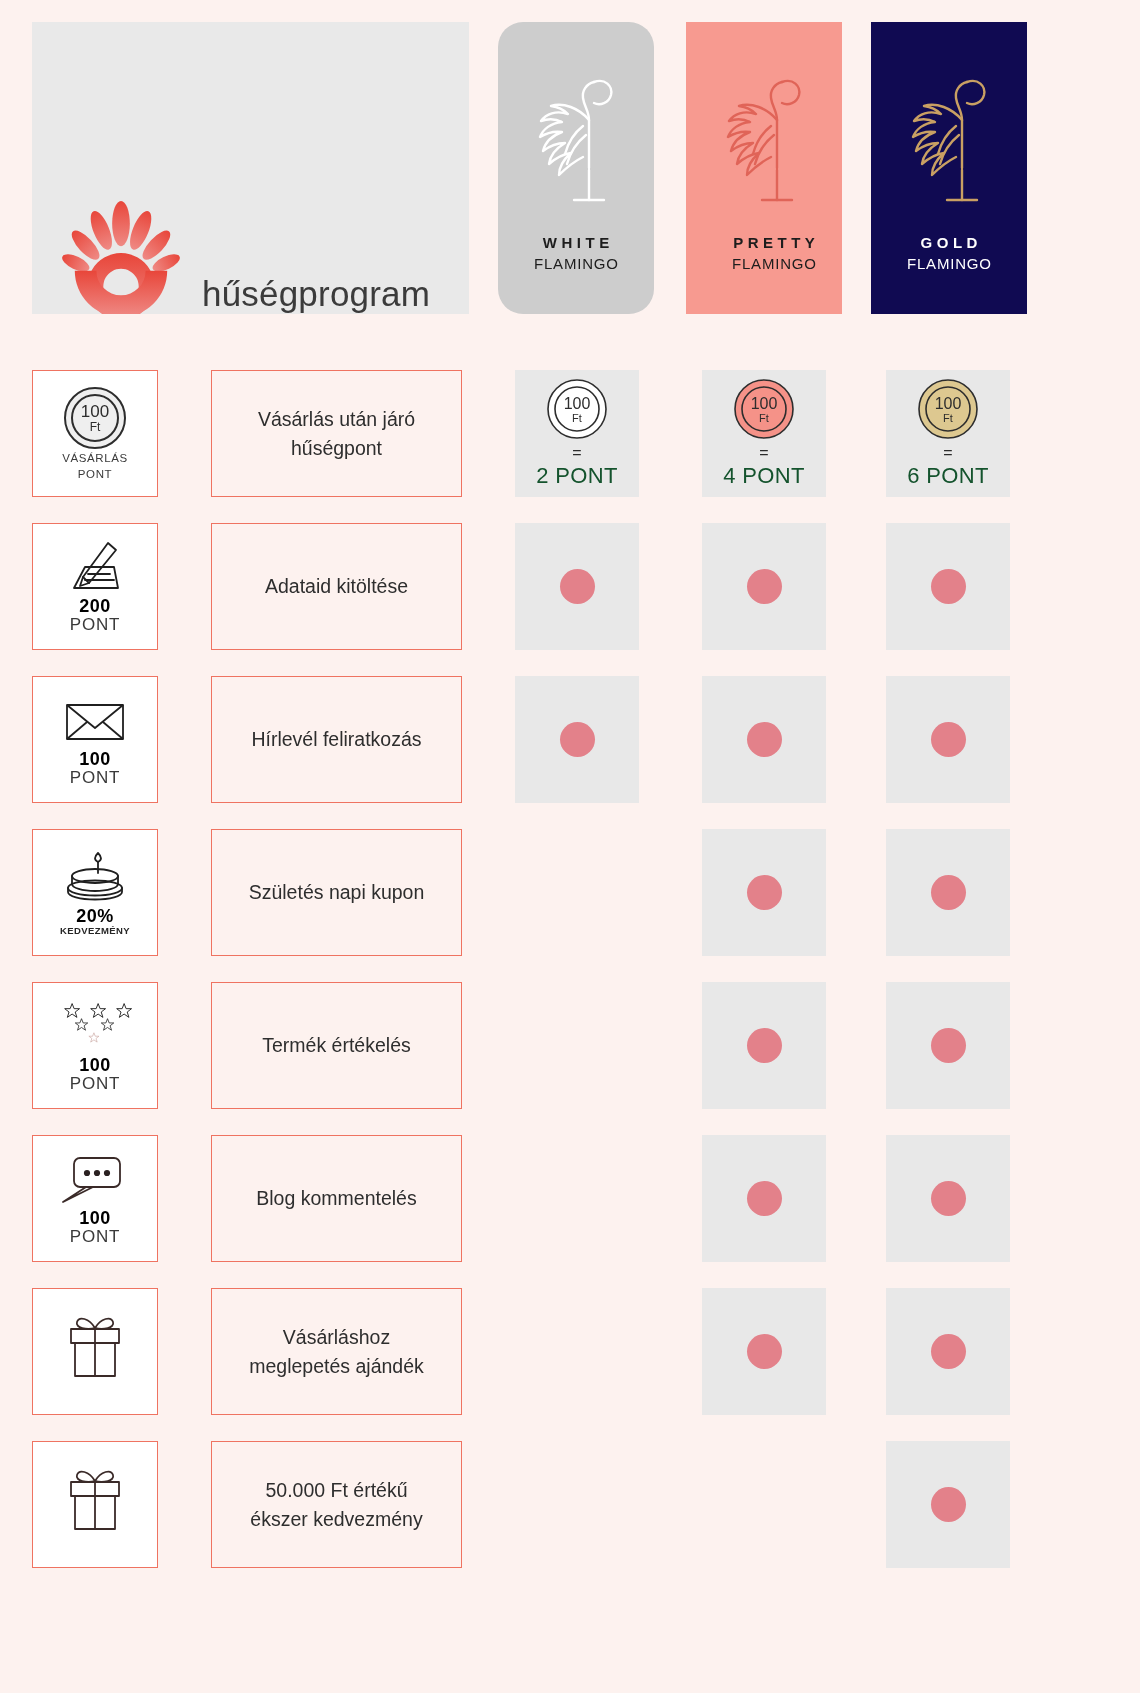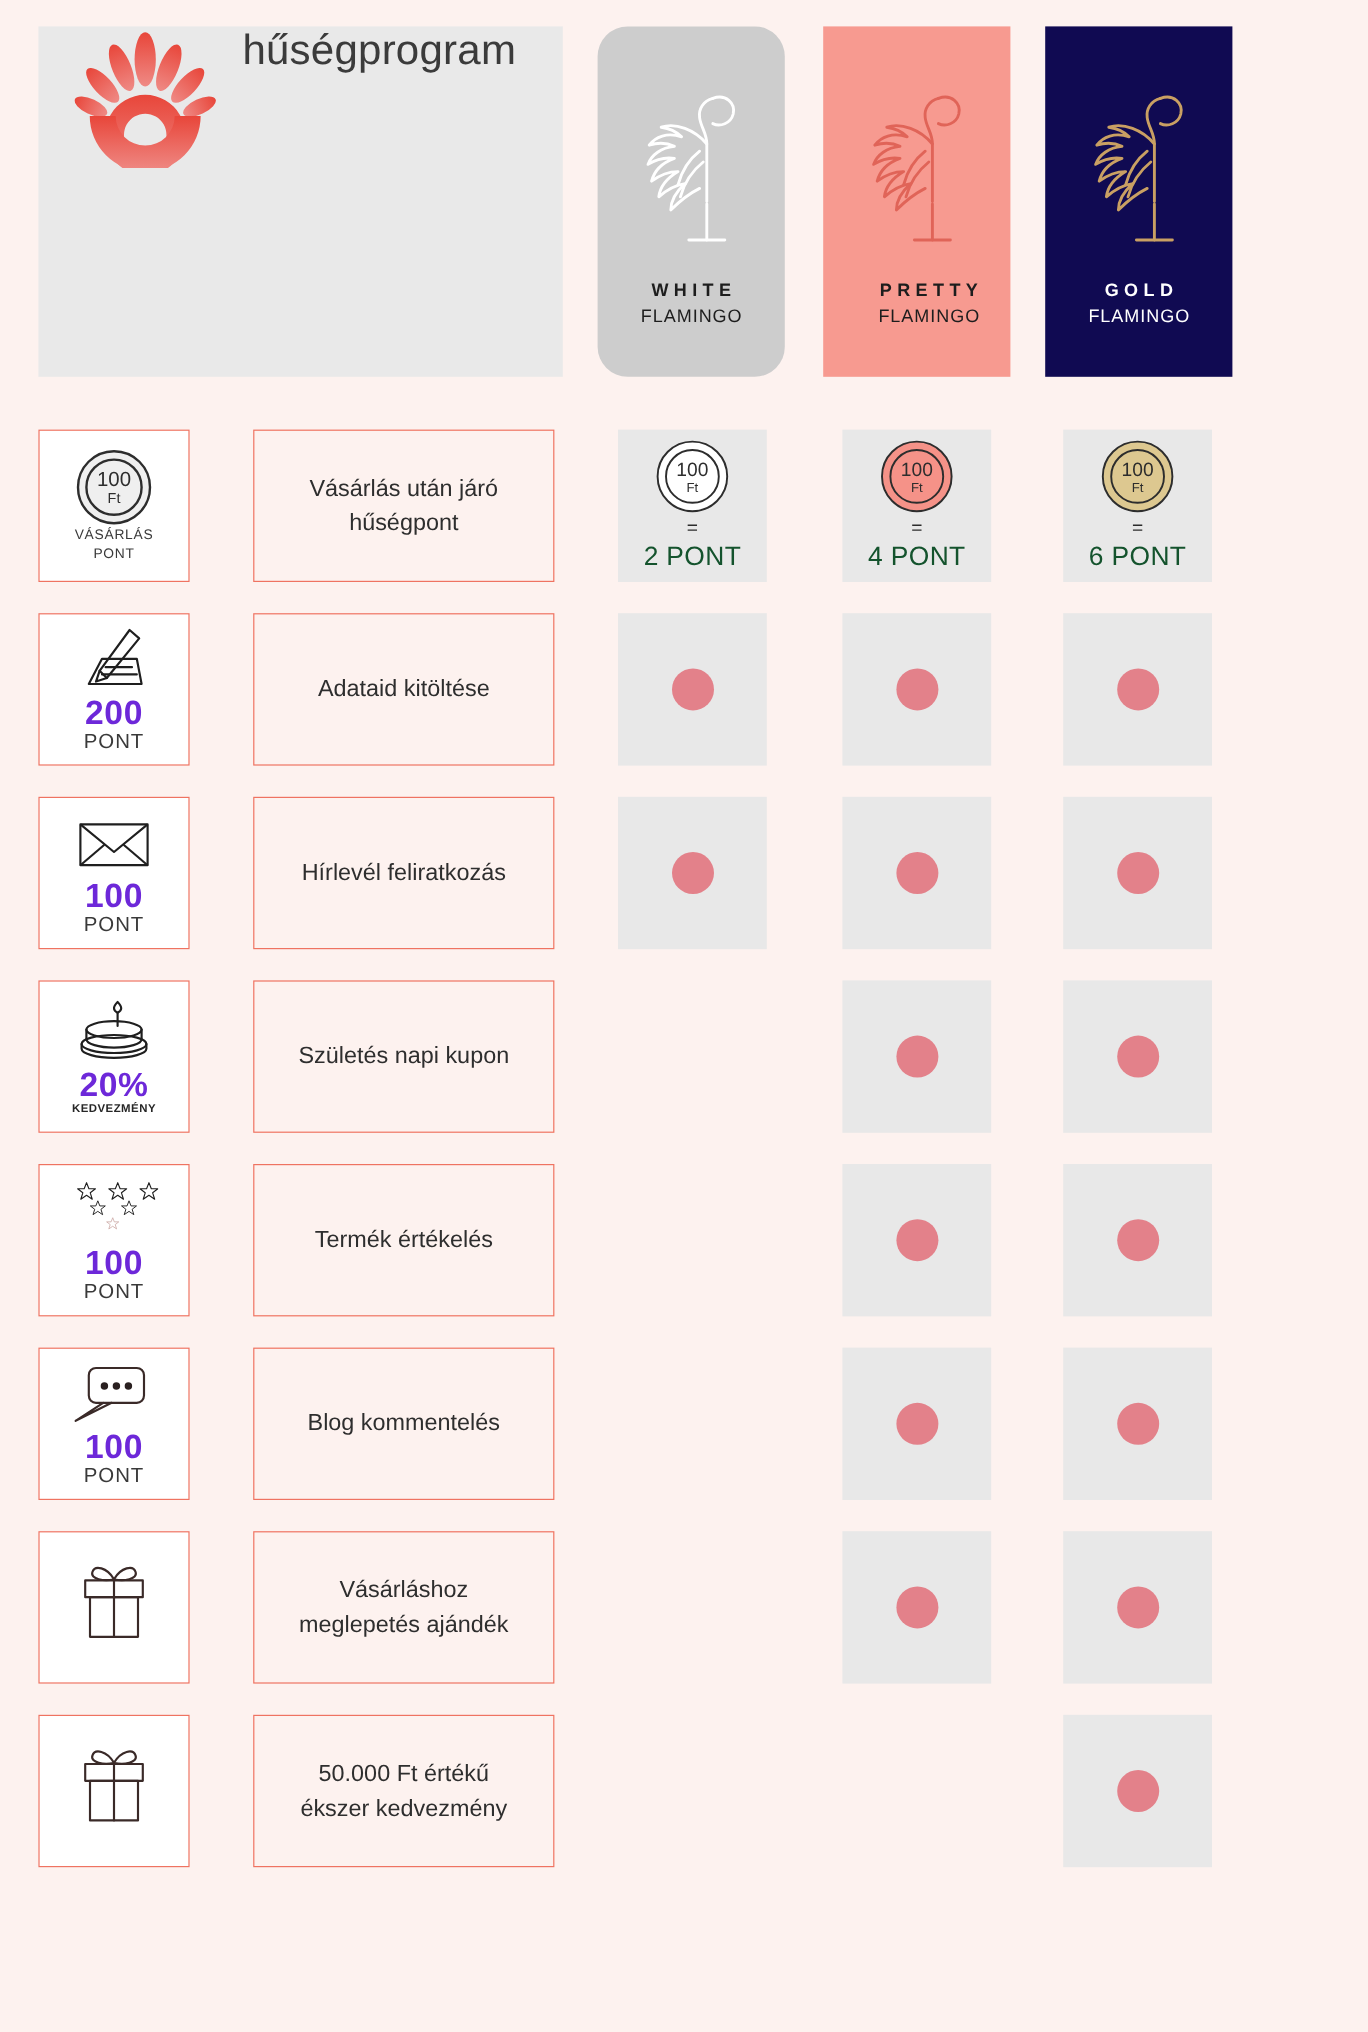--- a/index.html
+++ b/index.html
@@ -21,21 +21,21 @@
     left: 0; top: 0;
     width: 1140px;
     height: 340px;
   }
   .brand-panel {
     position: absolute;
     left: 32px; top: 22px;
     width: 437px; height: 292px;
     background: #e9e9e9;
     display: flex;
-    align-items: flex-start;
+    align-items: flex-end;
     justify-content: flex-start;
     padding-left: 30px;
     box-sizing: border-box;
   }
   .brand-logo {
     width: 118px; height: 118px;
     flex: 0 0 auto;
     margin-right: 22px;
   }
   .brand-word {
@@ -85,21 +85,21 @@
     text-indent: 0.8px;
   }
   .tier-white .tier-name, .tier-white .tier-sub { color: #1d1d1d; }
   .tier-pretty .tier-name, .tier-pretty .tier-sub { color: #1d1d1d; }
   .tier-gold .tier-name, .tier-gold .tier-sub { color: #ffffff; }
 
   
   .grid {
     position: absolute;
     left: 0;
-    top: 352px;
+    top: 364px;
     width: 957px;
   }
   .row {
     position: relative;
     height: 153px;
   }
 
   .icon-cell {
     position: absolute;
     left: 32px;
@@ -115,23 +115,23 @@
     justify-content: center;
   }
   .icon-art {
     width: 74px;
     height: 58px;
     display: flex;
     align-items: center;
     justify-content: center;
   }
   .icon-big {
-    font-size: 28px;
+    font-size: 18px;
     font-weight: 700;
-    color: #6d28d9;
+    color: #000000;
     line-height: 1.05;
     letter-spacing: 0.5px;
   }
   .icon-small {
     font-size: 17px;
     font-weight: 400;
     color: #3a3a3a;
     line-height: 1.1;
     letter-spacing: 0.8px;
   }

